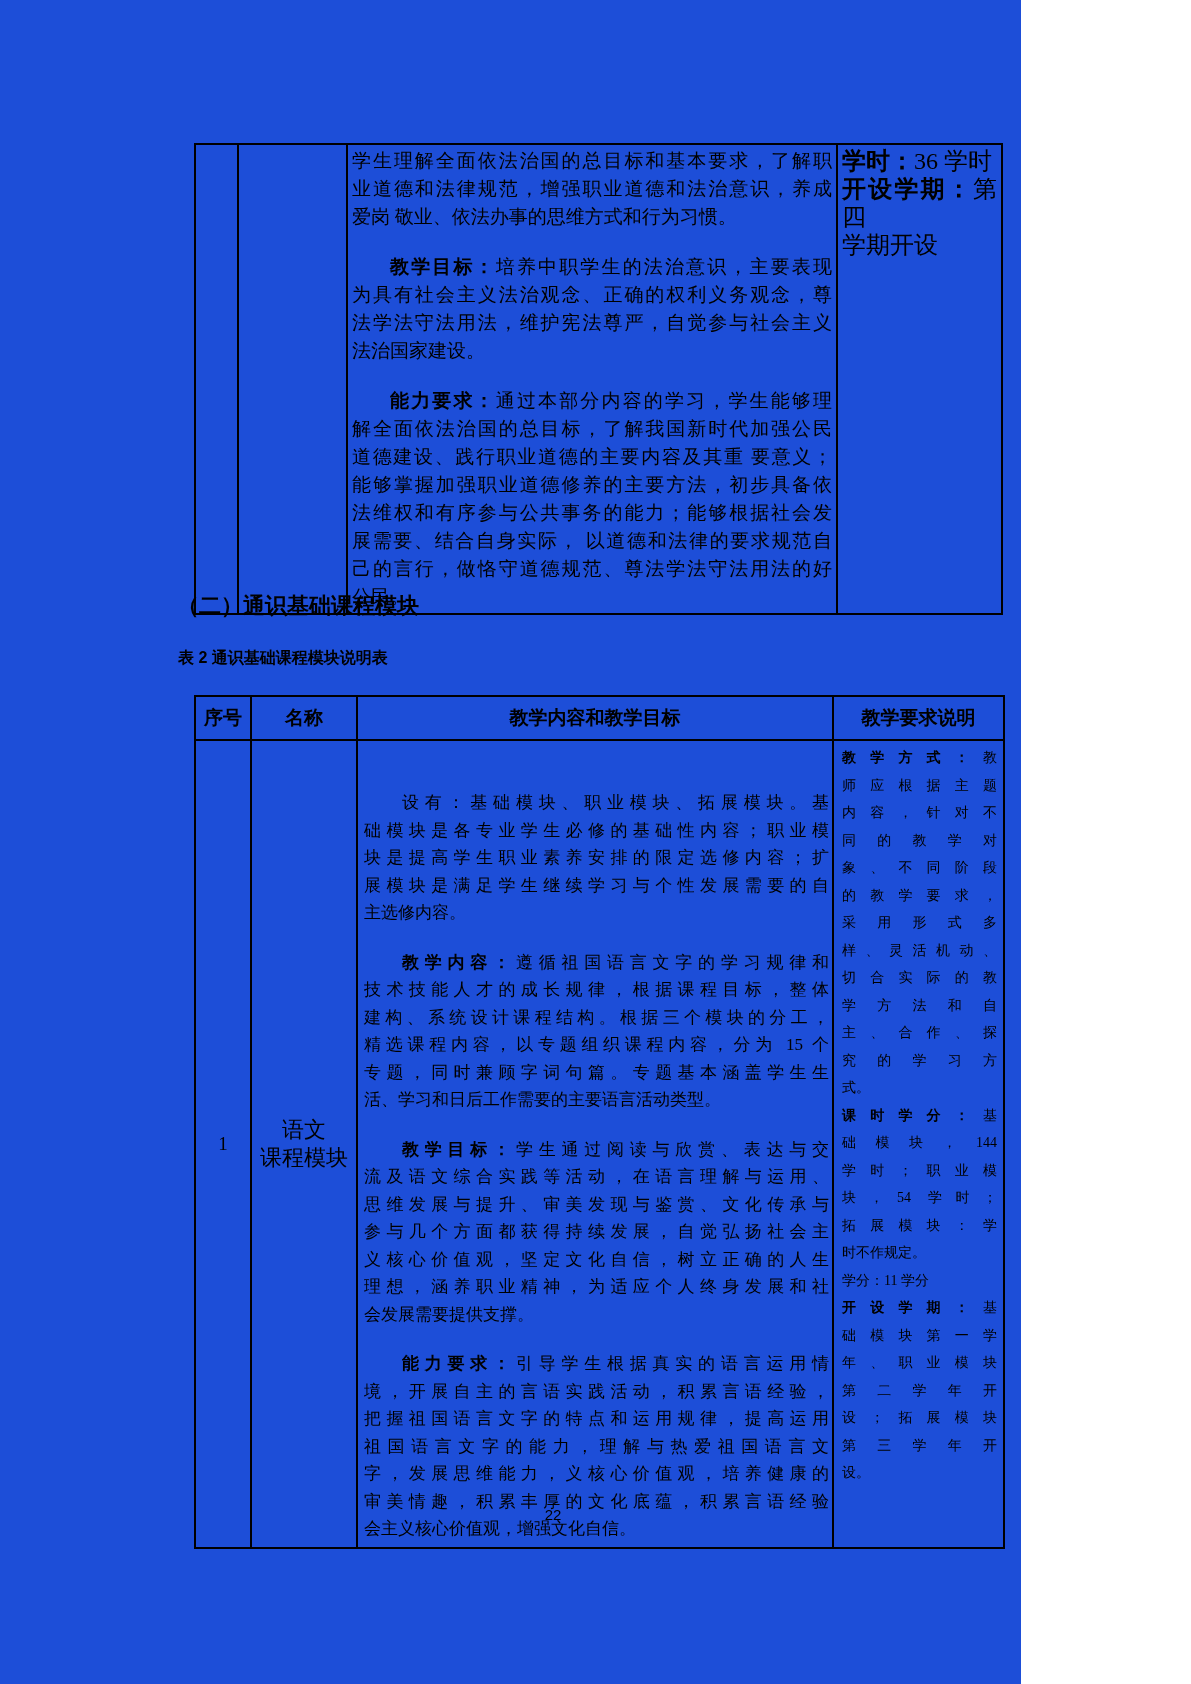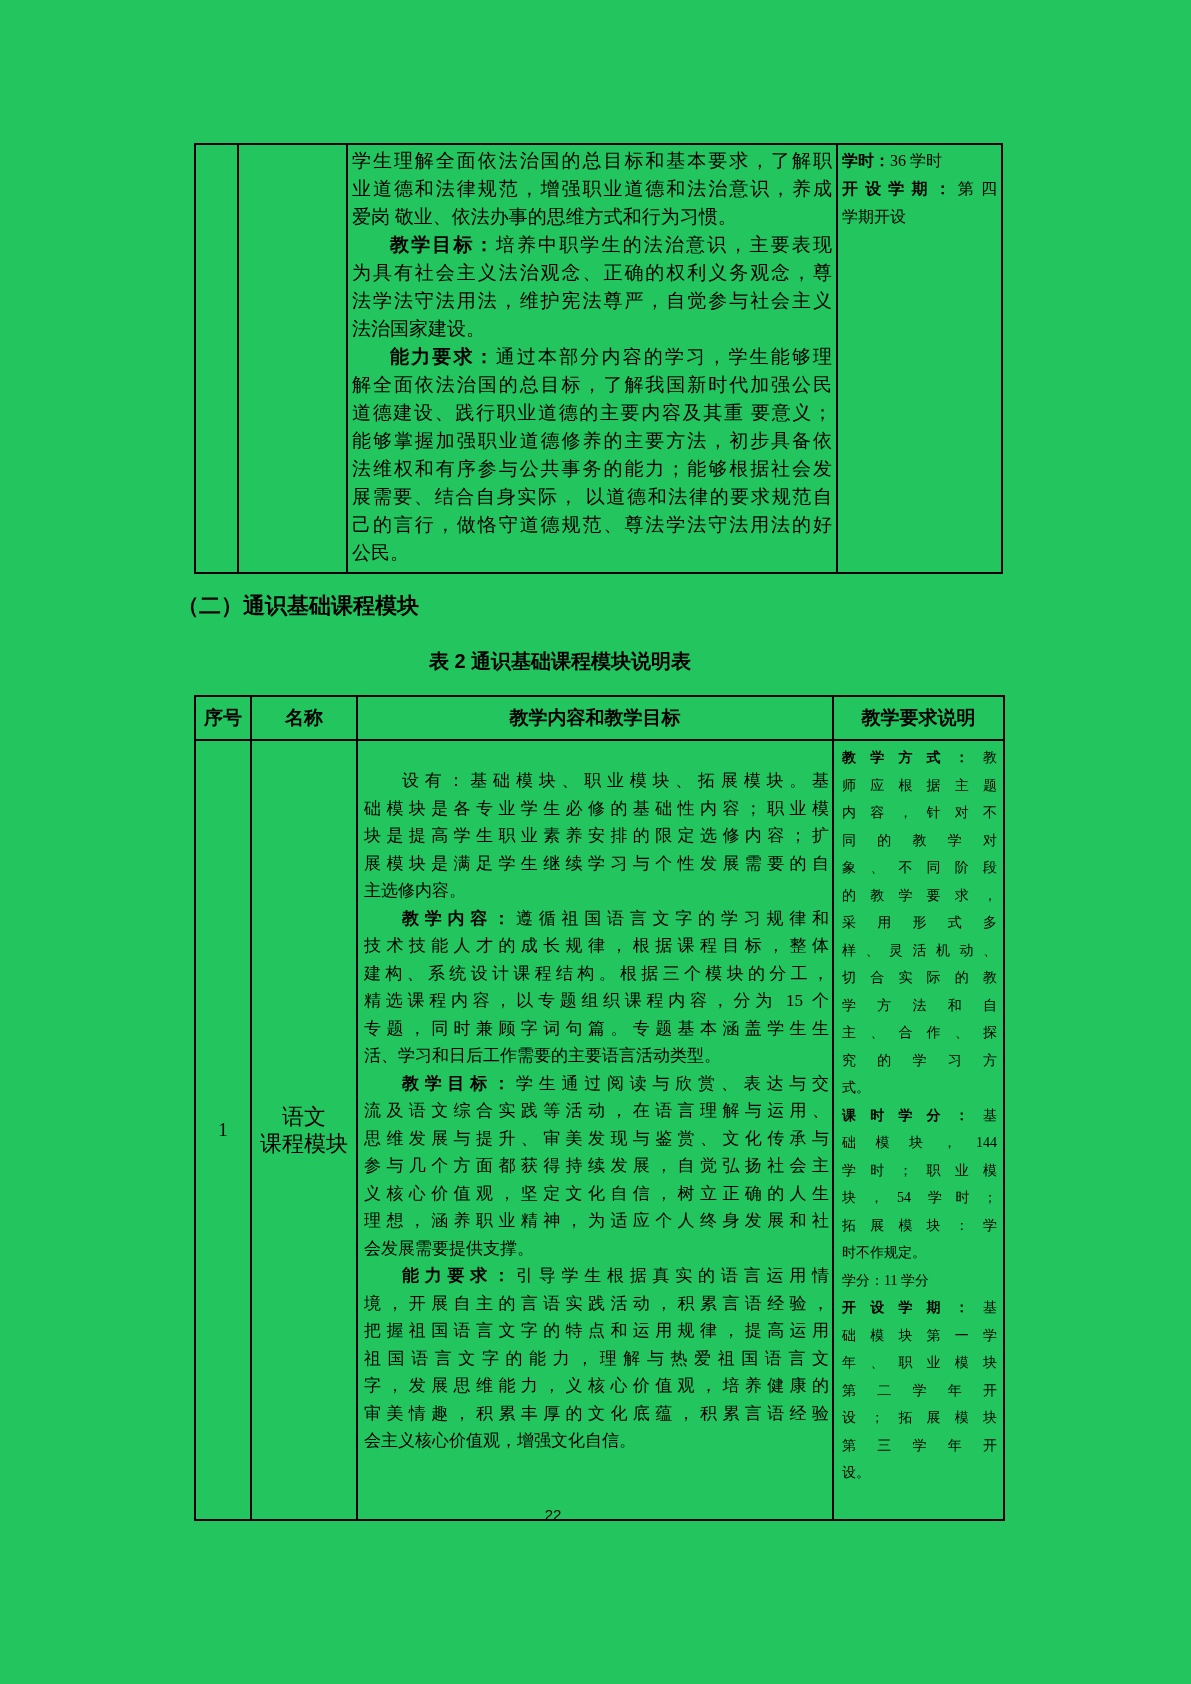--- a/index.html
+++ b/index.html
@@ -1,58 +1,58 @@
 <!DOCTYPE html>
 <html><head>
 <meta charset="utf-8">
 <style>
   html,body { margin:0; padding:0; background:#ffffff; }
   .page {
-    position:relative; width:1191px; height:1684px; background:#22c55e;
+    position:relative; width:1021px; height:1684px; background:#1d4ed8;
     font-family:"Liberation Serif","DejaVu Serif",serif; color:#000;
     overflow:hidden;
   }
   table { border-collapse:collapse; table-layout:fixed; }
   td, th { border:2px solid #000; }
 
   
   .t1 { position:absolute; left:194px; top:143px; width:807px; }
   .t1 td { vertical-align:top; padding:2px 4px; height:423px; }
   .t1 .main-cell { font-size:19px; line-height:28px; }
-  .t1 .info-cell { font-size:16px; line-height:28px;border-radius:28px; }
+  .t1 .info-cell { font-size:24px; line-height:28px;border-radius:28px; }
 
   
   .heading {
     position:absolute; left:177px; top:591px;
     font-family:"Liberation Sans","DejaVu Sans",sans-serif;
     font-weight:bold; font-size:22px; color:#000;
   }
   .caption {
-    position:absolute; left:178px; top:648px; width:764px; text-align:center;
+    position:absolute; left:178px; top:648px; width:764px; text-align:left;
     font-family:"Liberation Sans","DejaVu Sans",sans-serif;
-    font-weight:bold; font-size:20px; color:#000;
+    font-weight:bold; font-size:16px; color:#000;
   }
 
   
   .t2 { position:absolute; left:194px; top:695px; width:809px; }
   .t2 th {
     height:40px; font-size:19px; text-align:center; vertical-align:middle;
     font-family:"Liberation Sans","DejaVu Sans",sans-serif; font-weight:bold;
   }
   .t2 td { vertical-align:top; height:748px; }
   .t2 .index-cell { vertical-align:middle; text-align:center; font-size:19px; }
   .t2 .name-cell  { vertical-align:middle; font-size:22px; line-height:27.5px; padding:2px; }
   .t2 .name-cell .tline { text-align:center; text-align-last:center; }
   .t2 .content-cell { font-size:17px; line-height:27.5px; padding:26px 3px 4px 6px; }
   .t2 .req-cell     { font-size:14px; line-height:27.5px; padding:3px 6px 4px 8px; }
 
   
   .tline { text-align:justify; text-align-last:justify; }
   .tline.end { text-align-last:left; }
-  .tline.indent { text-indent:38px; }
+  .tline.indent { text-indent:38px;margin-top:22px; }
   .tline b { font-weight:bold; }
 
   .pageno {
     position:absolute; left:178px; top:1506px; width:750px; text-align:center;
     font-family:"Liberation Sans","DejaVu Sans",sans-serif;
     font-weight:normal; font-size:15px; color:#000;
   }
 </style>
 </head>
 <body>

